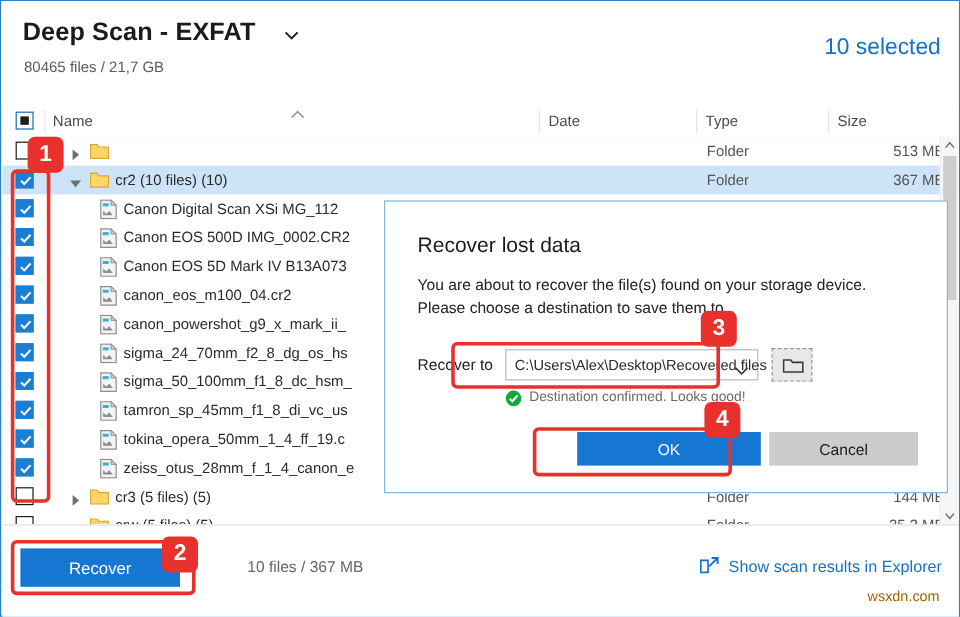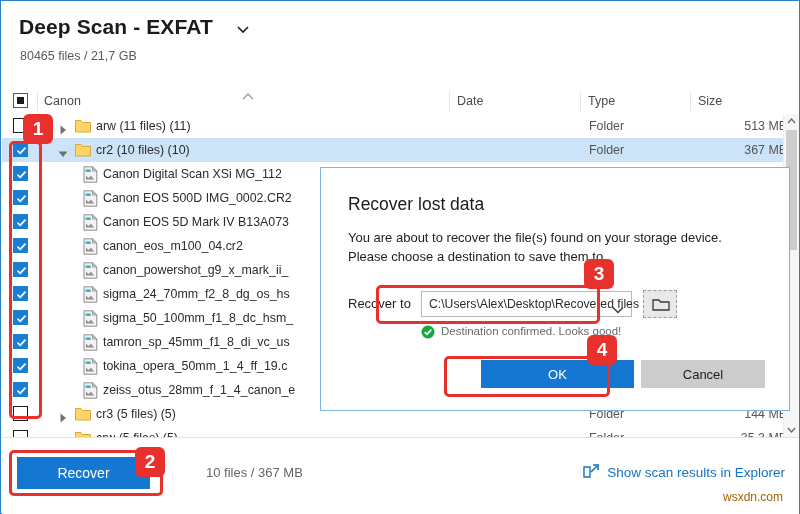--- a/index.html
+++ b/index.html
@@ -97,28 +97,29 @@
   <div class="header">
     <div class="title-row">
       <span class="title">Deep Scan - EXFAT</span>
       <span class="chev">
         <svg width="16" height="16" viewBox="0 0 16 16">
             <path d="M3 6 L8 11 L13 6" fill="none" stroke="#1b1b1b" stroke-width="1.6"></path>
           </svg>
       </span>
     </div>
     <div class="subtitle">80465 files / 21,7 GB</div>
+    <div class="selected">10 selected</div>
   </div>
 
   <div class="colhdr">
     <div class="hdr-check">
         <i></i>
       </div>
     <div class="sep" style="left:35px;"></div>
-    <div class="cell" style="left:42px;">Canon</div>
+    <div class="cell" style="left:42px;">Name</div>
     <div class="sep" style="left:447px;"></div>
     <div class="cell" style="left:455px;">Date</div>
     <div class="sep" style="left:578px;"></div>
     <div class="cell" style="left:586px;">Type</div>
     <div class="sep" style="left:688px;"></div>
     <div class="cell" style="left:696px;">Size</div>
   </div>
   <span class="sortcaret">
     <svg width="12" height="9" viewBox="0 0 12 9">
         <path d="M1 7 L6 2 L11 7" fill="none" stroke="#9a9a9a" stroke-width="1.3"></path>
@@ -127,21 +128,20 @@
 
   <div class="list" id="file-list">
       <div class="row">
         <div class="cb empty"></div>
         <span class="arrow" style="left: 56px;"><svg width="10" height="10" viewBox="0 0 10 10">
             <path d="M2.5 0.5 L8 5 L2.5 9.5 z" fill="#707070"></path>
           </svg></span>
         <span class="folder" style="left: 73px;"><svg width="16" height="14" viewBox="0 0 16 14">
             <path d="M0.5 1.5 h5.5 l1.4 2 H15.5 v9.5 H0.5 z" fill="#ffd666" stroke="#d8a93a" stroke-width="1"></path>
           </svg></span>
-        <span class="nm" style="left: 94px;">arw (11 files) (11)</span>
         <span class="typ">Folder</span>
         <span class="sz">513 MB</span>
       </div>
       <div class="row hl">
         <div class="cb checked">
           <svg width="11" height="11" viewBox="0 0 11 11">
             <path d="M1.5 5.6 L4.2 8.3 L9.5 2.6" fill="none" stroke="#fff" stroke-width="1.7"></path>
           </svg>
         </div>
         <span class="arrow" style="left: 56px;"><svg width="10" height="10" viewBox="0 0 10 10">

